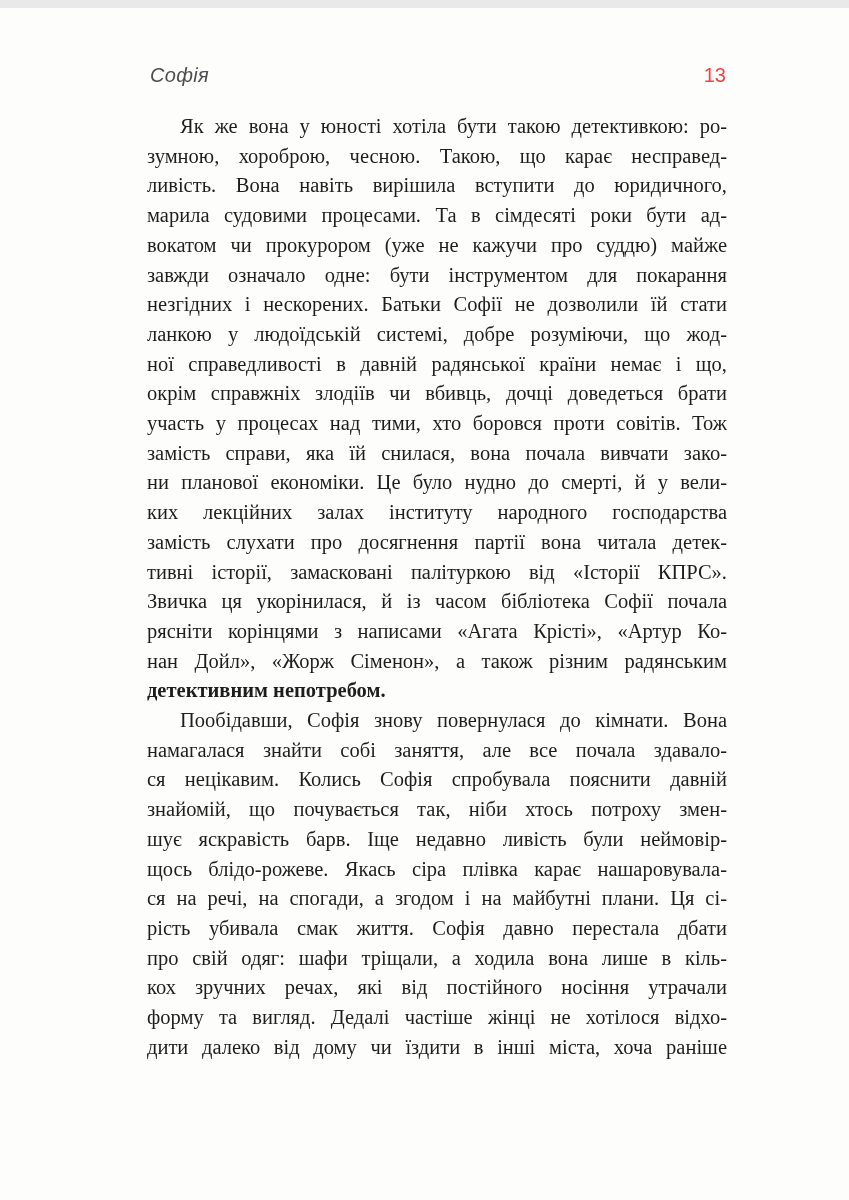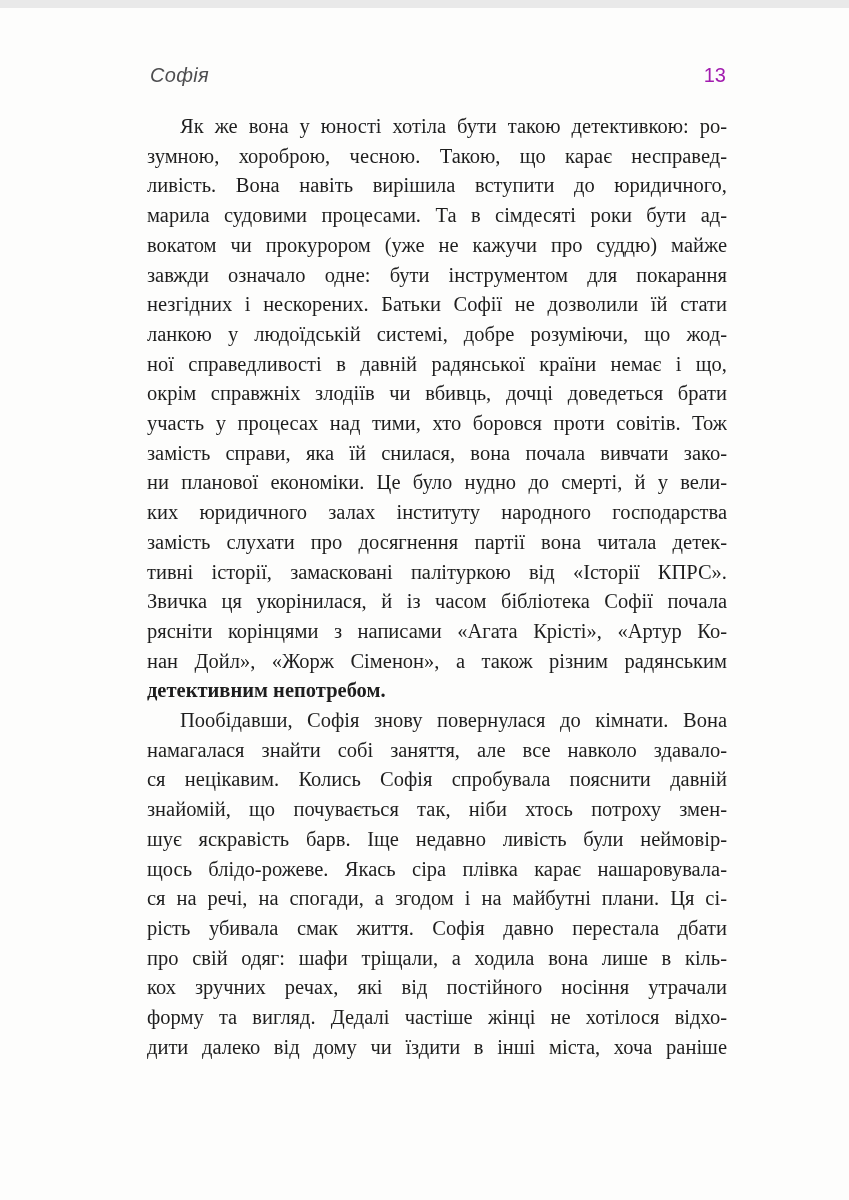--- a/index.html
+++ b/index.html
@@ -27,21 +27,21 @@
     font-family: "Liberation Sans", "DejaVu Sans", sans-serif;
     font-size: 20px;
     line-height: 24px;
   }
   .running-title {
     font-style: italic;
     color: #4e4e50;
     letter-spacing: 0.3px;
   }
   .page-number {
-    color: #a21caf;
+    color: #ef4444;
     font-style: normal;
     text-align: right;
   }
   .text-block {
     position: absolute;
     top: 104px;
     left: 147px;
     right: 122px;
     color: #1e1e1e;
     font-size: 20.5px;
@@ -79,31 +79,31 @@
         <div class="line">марила судовими процесами. Та в сімдесяті роки бути ад-</div>
         <div class="line">вокатом чи прокурором (уже не кажучи про суддю) майже</div>
         <div class="line">завжди означало одне: бути інструментом для покарання</div>
         <div class="line">незгідних і нескорених. Батьки Софії не дозволили їй стати</div>
         <div class="line">ланкою у людоїдській системі, добре розуміючи, що жод-</div>
         <div class="line">ної справедливості в давній радянської країни немає і що,</div>
         <div class="line">окрім справжніх злодіїв чи вбивць, дочці доведеться брати</div>
         <div class="line">участь у процесах над тими, хто боровся проти совітів. Тож</div>
         <div class="line">замість справи, яка їй снилася, вона почала вивчати зако-</div>
         <div class="line">ни планової економіки. Це було нудно до смерті, й у вели-</div>
-        <div class="line">ких юридичного залах інституту народного господарства</div>
+        <div class="line">ких лекційних залах інституту народного господарства</div>
         <div class="line">замість слухати про досягнення партії вона читала детек-</div>
         <div class="line">тивні історії, замасковані палітуркою від «Історії КПРС».</div>
         <div class="line">Звичка ця укорінилася, й із часом бібліотека Софії почала</div>
         <div class="line">рясніти корінцями з написами «Агата Крісті», «Артур Ко-</div>
         <div class="line">нан Дойл», «Жорж Сіменон», а також різним радянським</div>
         <div class="line no-justify">детективним непотребом.</div>
       </div>
       <div class="para">
         <div class="line">Пообідавши, Софія знову повернулася до кімнати. Вона</div>
-        <div class="line">намагалася знайти собі заняття, але все навколо здавало-</div>
+        <div class="line">намагалася знайти собі заняття, але все почала здавало-</div>
         <div class="line">ся нецікавим. Колись Софія спробувала пояснити давній</div>
         <div class="line">знайомій, що почувається так, ніби хтось потроху змен-</div>
         <div class="line">шує яскравість барв. Іще недавно ливість були неймовір-</div>
         <div class="line">щось блідо-рожеве. Якась сіра плівка карає нашаровувала-</div>
         <div class="line">ся на речі, на спогади, а згодом і на майбутні плани. Ця сі-</div>
         <div class="line">рість убивала смак життя. Софія давно перестала дбати</div>
         <div class="line">про свій одяг: шафи тріщали, а ходила вона лише в кіль-</div>
         <div class="line">кох зручних речах, які від постійного носіння утрачали</div>
         <div class="line">форму та вигляд. Дедалі частіше жінці не хотілося відхо-</div>
         <div class="line">дити далеко від дому чи їздити в інші міста, хоча раніше</div>

